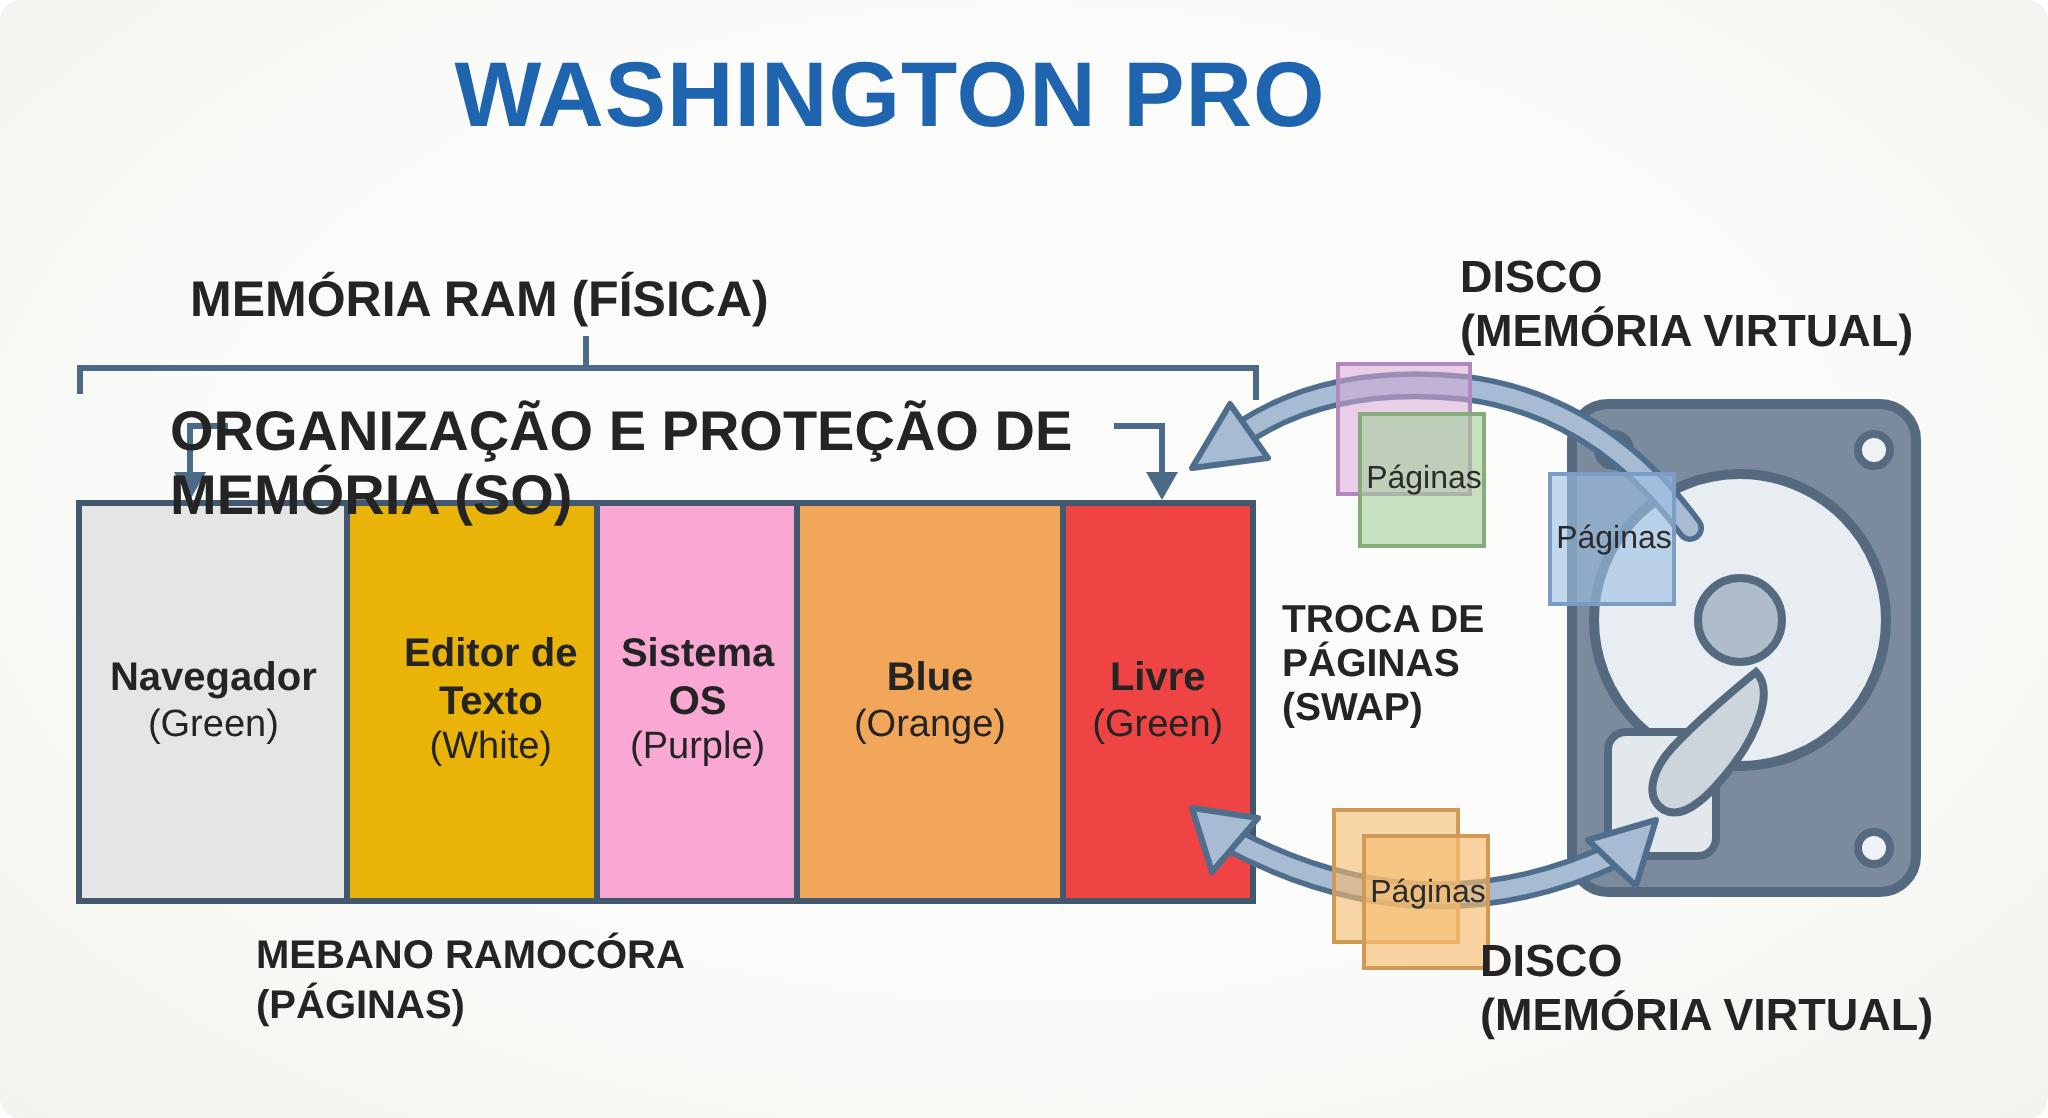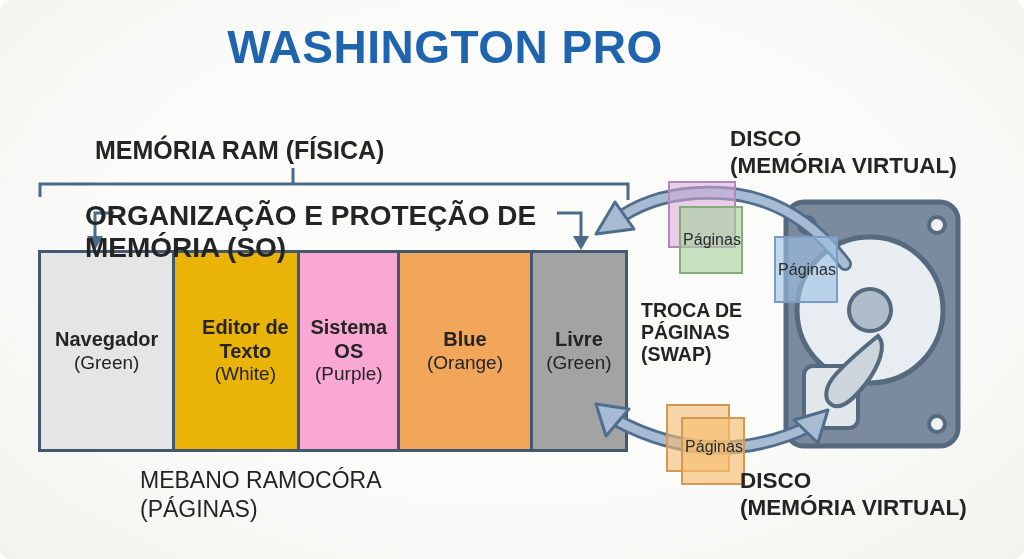--- a/index.html
+++ b/index.html
@@ -27,21 +27,21 @@
     border:3px solid #41586f; display:flex; z-index:1; background:#fff;
   }
   .seg { display:flex; flex-direction:column; align-items:center; justify-content:center;
          text-align:center; line-height:1.18; padding:4px 2px; }
   .seg + .seg { border-left:3px solid #41586f; }
   .seg-1 { flex:140 0 0; } .seg-2 { flex:110 0 0; } .seg-3 { flex:102 0 0; }
   .seg-4 { flex:138 0 0; } .seg-5 { flex:97 0 0; }
   .seg-name  { font-size:20px; font-weight:700; }
   .seg-color { font-size:19px; font-weight:400; }
 
-  .ram-footer  { left:140px; top:466px; width:400px; font-size:23px; font-weight:400; line-height:1.25; z-index:4; }
+  .ram-footer  { left:128px; top:466px; width:400px; font-size:20px; font-weight:700; line-height:1.25; z-index:4; }
   .disk-header { left:730px; top:126px; width:290px; font-size:22.5px; font-weight:700; line-height:1.18; z-index:4; }
   .disk-footer { left:740px; top:468px; width:270px; font-size:22.5px; font-weight:700; line-height:1.18; z-index:4; }
   .swap-label  { left:628px; top:299px; width:150px; font-size:19.5px; font-weight:700; line-height:1.14; z-index:2;padding-left:13px; }
 
   .overlay-svg { left:0; top:0; width:1024px; height:559px; z-index:2; pointer-events:none; }
   .disk-svg    { left:782px; top:198px; width:180px; height:252px; z-index:1; }
 
   .page-box { position:absolute; z-index:3; border:2px solid; }
   .page-pink   { left:668px; top:181px; width:68px; height:67px; background:rgba(216,170,215,.55); border-color:#b287bd; }
   .page-green  { left:679px; top:206px; width:64px; height:68px; background:rgba(167,207,156,.62); border-color:#85ad7c; }
@@ -105,21 +105,21 @@
       <span class="seg-color">(White)</span>
     </div>
     <div class="seg seg-3" style="background: #f9a8d4;">
       <span class="seg-name">Sistema OS</span>
       <span class="seg-color">(Purple)</span>
     </div>
     <div class="seg seg-4" style="background: rgb(242, 166, 90);">
       <span class="seg-name">Blue</span>
       <span class="seg-color">(Orange)</span>
     </div>
-    <div class="seg seg-5" style="background: #a3a3a3;">
+    <div class="seg seg-5" style="background: #ef4444;">
       <span class="seg-name">Livre</span>
       <span class="seg-color">(Green)</span>
     </div>
   </div>
 
   <div class="page-box page-pink"></div>
   <div class="page-box page-green"></div>
   <div class="page-box page-blue"></div>
   <div class="page-box page-orange1"></div>
   <div class="page-box page-orange2"></div>

